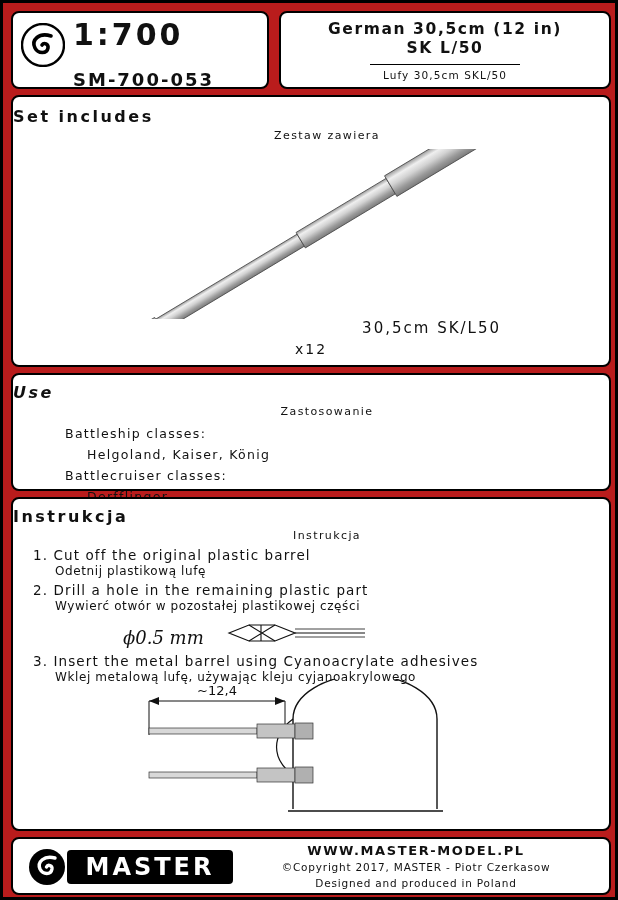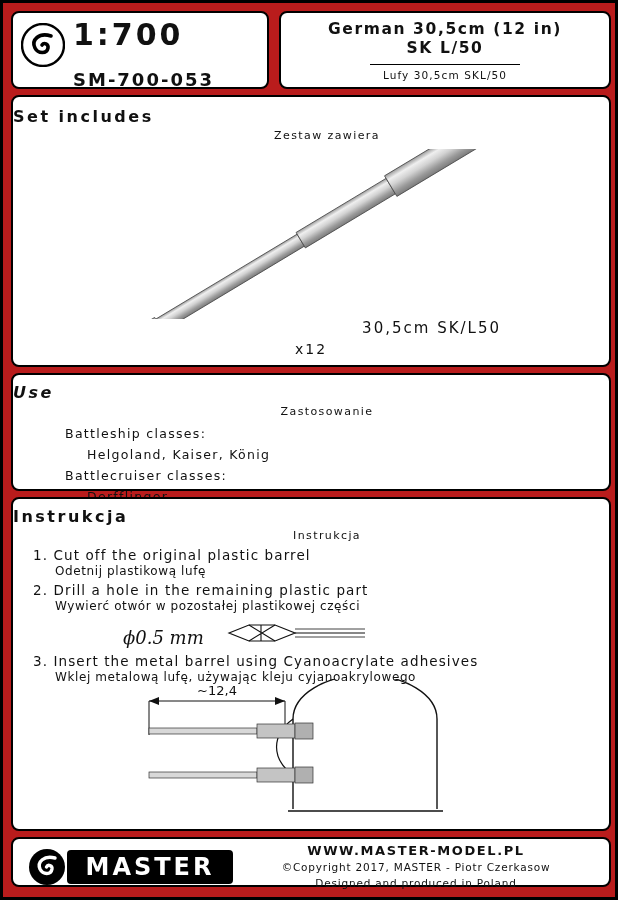--- a/index.html
+++ b/index.html
@@ -99,21 +99,21 @@
     left: 8px;
     width: 600px;
     border: 2px solid #000;
     border-radius: 8px;
     box-sizing: border-box;
     background: #fff;
   }
   #panel-includes { top: 92px;  height: 272px; }
   #panel-use      { top: 370px; height: 118px; }
   #panel-instr    { top: 494px; height: 334px; }
-  #panel-footer   { top: 834px; height: 50px; }
+  #panel-footer   { top: 834px; height: 58px; }
 
   .sec-title {
     font-size: 16px;
     font-weight: bold;
     letter-spacing: 2.5px;
   }
   .sec-sub {
     text-align: center;
     font-size: 11px;
     letter-spacing: 1.4px;

